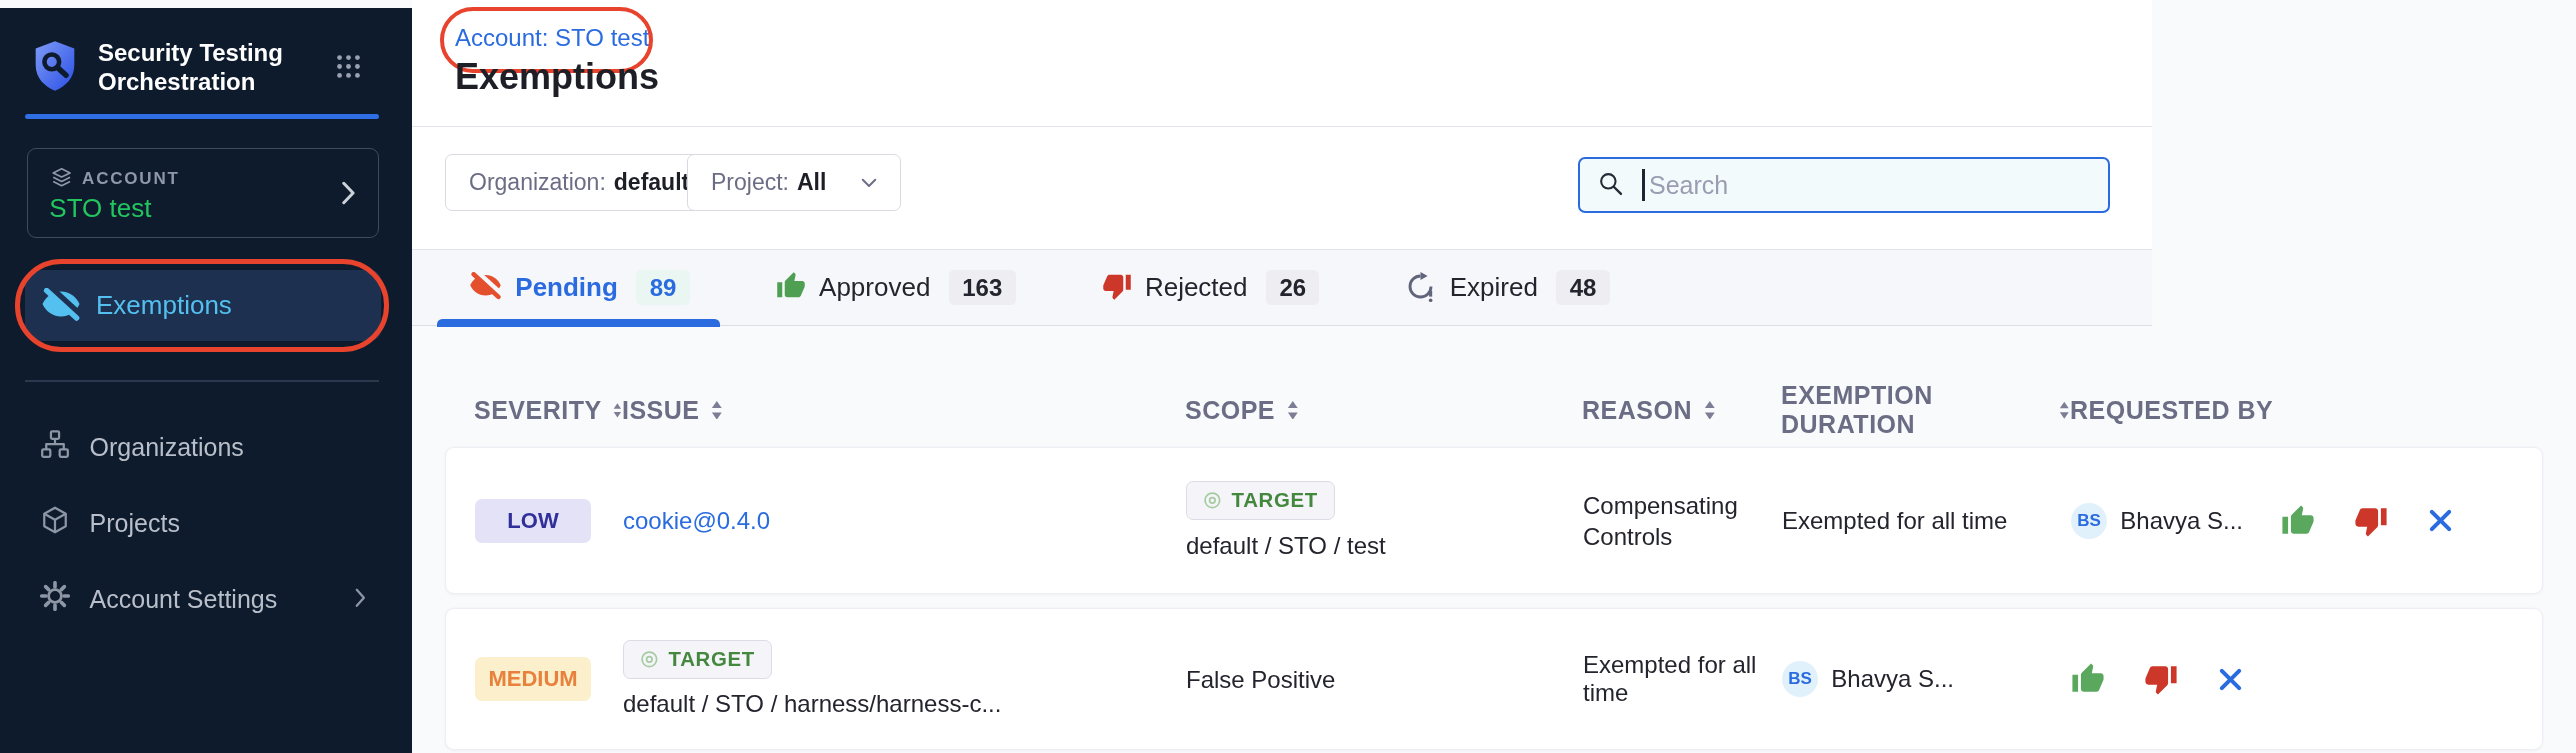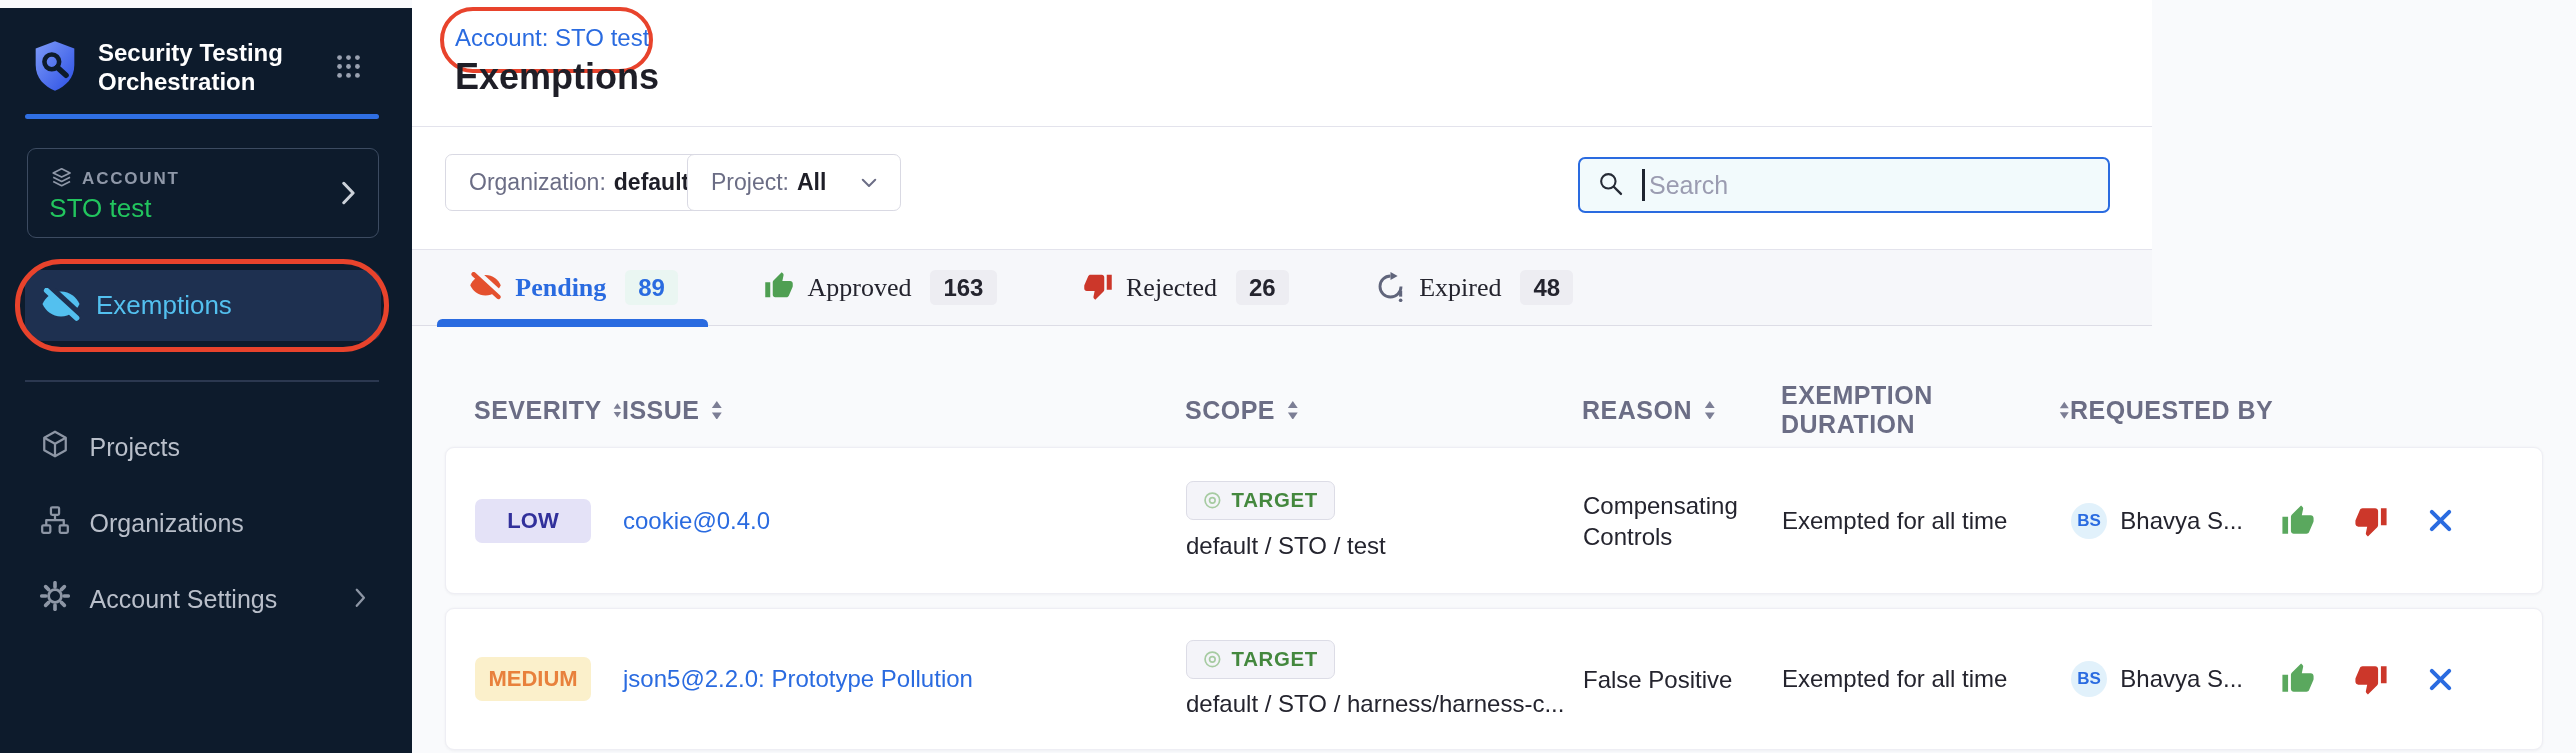--- a/index.html
+++ b/index.html
@@ -47,21 +47,21 @@
   .dd-proj { left:275px; }
 
   .search-box { position:absolute; right:42px; top:30px; width:532px; height:56px; border:2.7px solid #2a6be0; border-radius:7.1px; background:#f2fafc; }
   .search-box .mag { position:absolute; left:18px; top:12.4px; }
   .search-input { position:absolute; left:0; top:0; width:100%; height:100%; border:none; outline:none; background:transparent; padding-left:69px; font-size:25px; color:#1e2430; font-family:"Liberation Sans","DejaVu Sans",sans-serif; }
   .search-input::placeholder { color:#9b9cb1; }
   .search-caret { position:absolute; left:62px; top:9.8px; width:2.7px; height:32px; background:#1e2430; }
 
   .tab-strip { position:absolute; top:250px; left:0; right:0; height:76px; background:#f6f7fa; border-bottom:1.8px solid #dddde6; display:flex; align-items:center; padding-left:57px; gap:86px; }
   .tab { position:relative; height:100%; display:flex; align-items:center; gap:13.3px; cursor:pointer; }
-  .tab-label { font-size:26px; color:#24242e;font-family:Liberation Serif, serif; }
+  .tab-label { font-size:26px; color:#24242e; }
   .tab-count { margin-left:5.3px; padding:3.6px 13.3px; border-radius:5.3px; background:#ededf2; color:#24242e; font-size:24px; font-weight:bold; }
   .tab.active .tab-label { color:#2a6be0; font-weight:bold; }
   .tab.active .tab-count { background:#eaf6f2; color:#2a6be0; }
   .tab.active::after { content:""; position:absolute; left:-32px; right:-30px; bottom:-1.8px; height:8px; background:#2a6be0; border-radius:5.3px 5.3px 0 0; }
 
   .table-area { position:absolute; top:326px; left:0; right:0; bottom:0; }
   .grid-cols { display:grid; grid-template-columns:148px 563px 397px 199px 289px 210px 1fr; padding-left:29px; }
   .thead { position:absolute; top:55px; left:33px; width:2098px; }
   .th { display:flex; align-items:center; gap:11.6px; font-size:25px; font-weight:bold; color:#6b6d85; letter-spacing:0.5px; cursor:pointer; }
   .th.plain { cursor:default; }
@@ -158,37 +158,37 @@
       <span class="nav-active-label">Exemptions</span>
     </div>
     <div class="nav-active-oval"></div>
 
     <div class="side-divider"></div>
 
     <div class="nav-list">
       <div class="nav-item">
         <span>
           <svg width="30" height="30" viewBox="0 0 24 24" fill="none" stroke="#8d96a5" stroke-width="1.8" stroke-linejoin="round">
-            <path d="M12 2.2 L20.6 7 V17 L12 21.8 L3.4 17 V7 Z"></path>
-            <path d="M3.4 7 L12 11.8 L20.6 7"></path>
-            <path d="M12 11.8 V21.8"></path>
-          </svg>
-        </span>
-        <span>Projects</span>
-      </div>
-      <div class="nav-item">
-        <span>
-          <svg width="30" height="30" viewBox="0 0 24 24" fill="none" stroke="#8d96a5" stroke-width="1.8" stroke-linejoin="round">
             <rect x="8.75" y="1.8" width="6.5" height="6" rx="1"></rect>
             <path d="M12 7.8 V12 M5 16.2 V12 H19 V16.2"></path>
             <rect x="1.75" y="16.2" width="6.5" height="6" rx="1"></rect>
             <rect x="15.75" y="16.2" width="6.5" height="6" rx="1"></rect>
           </svg>
         </span>
         <span>Organizations</span>
+      </div>
+      <div class="nav-item">
+        <span>
+          <svg width="30" height="30" viewBox="0 0 24 24" fill="none" stroke="#8d96a5" stroke-width="1.8" stroke-linejoin="round">
+            <path d="M12 2.2 L20.6 7 V17 L12 21.8 L3.4 17 V7 Z"></path>
+            <path d="M3.4 7 L12 11.8 L20.6 7"></path>
+            <path d="M12 11.8 V21.8"></path>
+          </svg>
+        </span>
+        <span>Projects</span>
       </div>
       <div class="nav-item">
         <span>
           <svg width="30" height="30" viewBox="0 0 24 24" fill="none" stroke="#8d96a5">
             <circle cx="12" cy="12" r="5.1" stroke-width="2.2"></circle>
             <g stroke-width="2.9" stroke-linecap="round">
               <line x1="19.2" y1="12" x2="22.6" y2="12"></line>
               <line x1="17.09" y1="17.09" x2="19.5" y2="19.5"></line>
               <line x1="12" y1="19.2" x2="12" y2="22.6"></line>
               <line x1="6.91" y1="17.09" x2="4.5" y2="19.5"></line>
@@ -370,21 +370,20 @@
             <svg width="27" height="27" viewBox="0 0 28 28" fill="none" stroke="#2a6be0" stroke-width="4.2" stroke-linecap="round">
                 <line x1="5" y1="5" x2="23" y2="23"></line>
                 <line x1="23" y1="5" x2="5" y2="23"></line>
               </svg>
           </span>
         </div>
       </div>
 
       <div class="card card2 grid-cols">
         <div><span class="sev-badge sev-medium">MEDIUM</span></div>
-        <div><span class="issue-link">json5@2.2.0: Prototype Pollution</span></div>
         <div class="scope-cell">
           <span class="scope-badge">
             <svg width="18.7" height="18.7" viewBox="0 0 20 20" fill="none" stroke="#a6cba1" stroke-width="1.8">
                 <circle cx="10" cy="10" r="7.8"></circle>
                 <circle cx="10" cy="10" r="3"></circle>
               </svg>
             <span>TARGET</span>
           </span>
           <span class="scope-path">default / STO / harness/harness-c...</span>
         </div>

